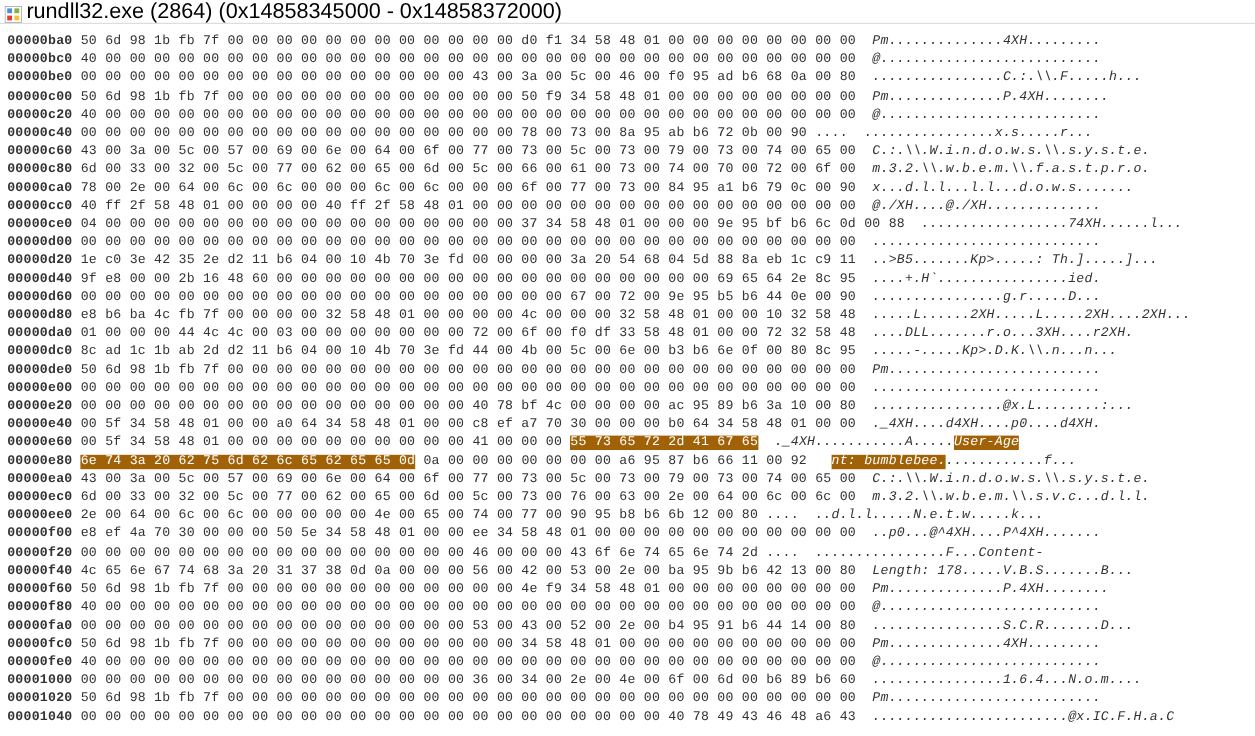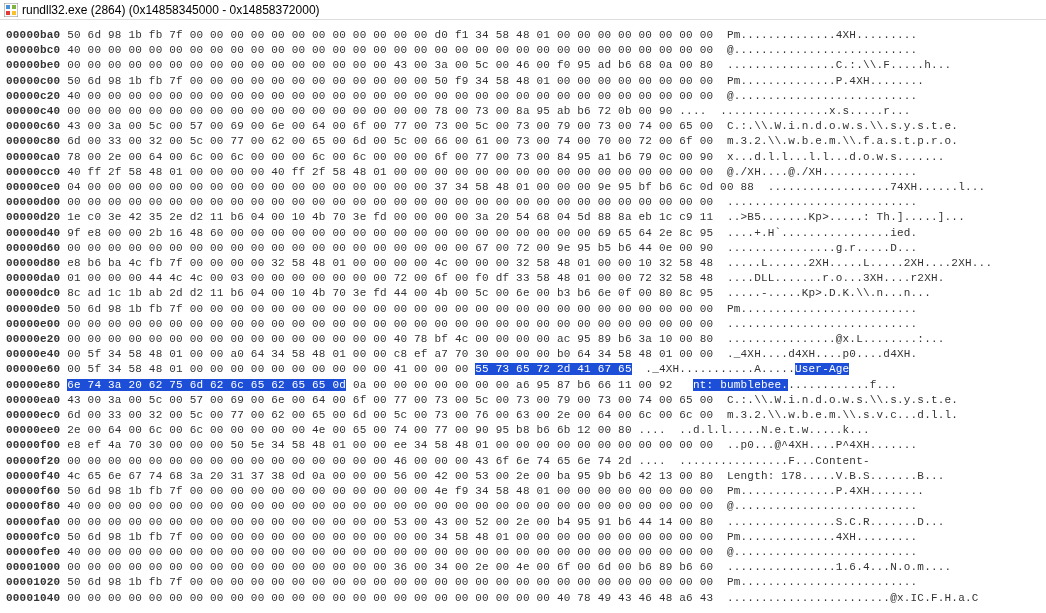--- a/index.html
+++ b/index.html
@@ -5,48 +5,48 @@
     * { margin: 0; padding: 0; box-sizing: border-box; }
     body {
       font-family: Consolas, 'Courier New', monospace;
       font-size: 11px;
       background: #fff;
       color: #000;
       overflow: hidden;
     }
     .title-bar {
       display: flex;
-      align-items: flex-end;
+      align-items: center;
       padding: 2px 4px;
       background: #fff;
       font-family: 'Segoe UI', Tahoma, sans-serif;
-      font-size: 12px;
+      font-size: 18px;
       height: 20px;
       border-bottom: 1px solid #ddd;
     }
     .window-icon {
       width: 14px;
       height: 14px;
       margin-right: 4px;
       display: inline-block;
     }
     .hex-view {
       padding: 8px 6px 4px 6px;
       white-space: pre;
       line-height: 15.2px;
       letter-spacing: 0.2px;
       font-size: 11px;
       color: #333;
     }
     .row { display: block; }
     .offset { color: #333; font-weight: bold; }
     .hex-bytes { color: #333; }
-    .ascii { color: #333; }
+    .ascii { color: #333; font-style: italic; }
     .hl {
-      background: #1d4ed8;
+      background: #a16207;
       color: #fff;
     }
   </style>
 </head>
 <body>
 
 <div class="title-bar">
   <span class="window-icon">
     <svg viewBox="0 0 14 14" width="14" height="14">
       <rect x="0" y="0" width="14" height="14" fill="#fff" stroke="#888" stroke-width="1"></rect>

